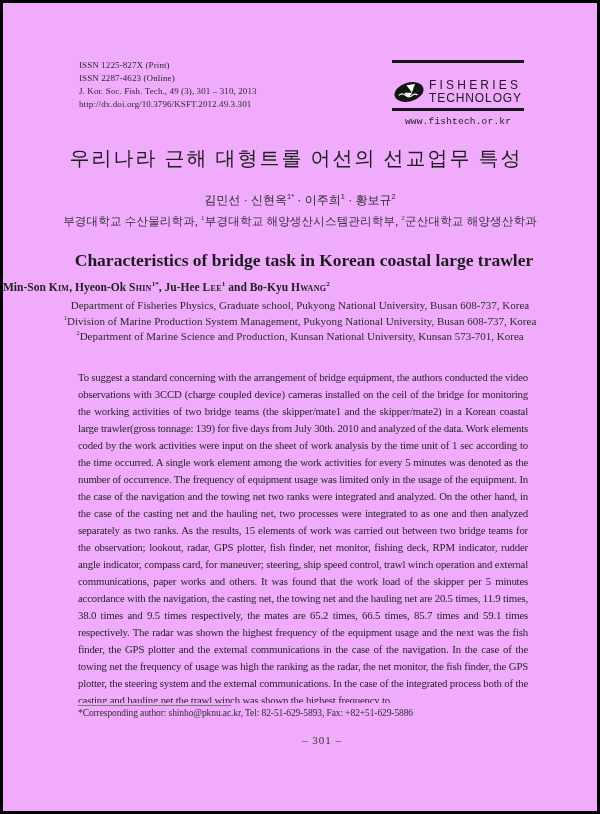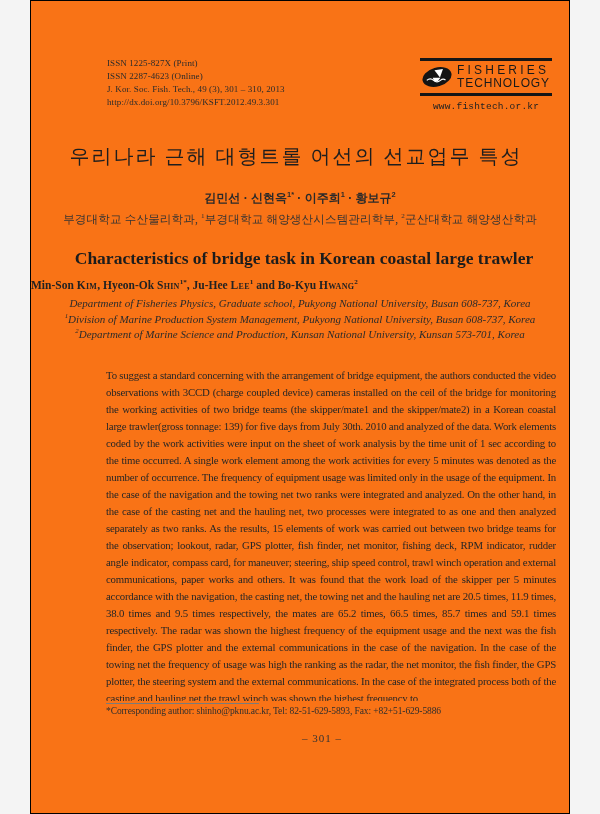--- a/index.html
+++ b/index.html
@@ -1,63 +1,63 @@
 <!DOCTYPE html>
 <html><head>
 <meta charset="utf-8">
 <style>
   html,body { margin:0; padding:0; background:#f4f4f4; }
   .page {
-    position:relative; width:540px; height:814px; margin:0 auto;
-    background:#f97316; border:1px solid #000000; box-sizing:border-box;
+    position:relative; width:600px; height:814px; margin:0 auto;
+    background:#f0abfc; border:3px solid #000000; box-sizing:border-box;
     font-family:"Liberation Serif", serif; color:#232323;
     overflow:hidden;
   }
 
   
   .header-meta {
     position:absolute; top:56px; left:76px;
     font-size:9px; line-height:13px; color:#2b2b2b; letter-spacing:0.1px;
   }
   .header-logo { position:absolute; top:57px; left:389px; width:132px; }
   .logo-bar { height:3px; background:#161616; }
-  .logo-row { display:flex; align-items:center; padding:2px 0 2px 0; gap:3px; height:28px; }
+  .logo-row { display:flex; align-items:center; padding:15px 0 2px 0; gap:3px; height:28px; }
   .logo-icon { flex:0 0 auto; width:34px; height:26px; }
   .logo-text { display:flex; flex-direction:column; font-family:"Liberation Sans", sans-serif; color:#1a1a1a; }
   .logo-line1 { font-size:12px; letter-spacing:3.2px; line-height:13px; }
   .logo-line2 { font-size:12px; letter-spacing:0.9px; line-height:13px; }
   .logo-site {
     text-align:center; font-family:Liberation Mono, monospace;
     font-size:9.5px; color:#222; padding-top:5px; letter-spacing:0.2px;
   }
 
   
   .k-title {
     position:absolute; top:142px; left:0; right:8px; text-align:center;
     font-size:20px; letter-spacing:2px; color:#1e1e1e; font-weight:500;
   }
   .k-authors {
     position:absolute; top:189px; left:0; right:0; text-align:center;
-    font-family:"Liberation Sans", sans-serif; font-size:12px; font-weight:700; color:#2a2a2a;
+    font-family:"Liberation Sans", sans-serif; font-size:12px; font-weight:400; color:#2a2a2a;
   }
   .k-affil {
     position:absolute; top:211px; left:0; right:0; text-align:center;
     font-size:11.5px; color:#333; letter-spacing:0.2px;
   }
   .e-title {
     position:absolute; top:247px; left:0; right:0; text-align:center;
     font-size:17.5px; font-weight:bold; color:#1c1c1c;padding-left:8px;
   }
   .e-authors {
     position:absolute; top:278px; left:0; right:0; text-align:left;
     font-size:11.5px; font-weight:bold; color:#222;
   }
   .e-affils {
     position:absolute; top:295px; left:0; right:0; text-align:center;
-    font-style:italic; font-size:11px; line-height:15.5px; color:#2b2b2b;
+    font-size:11px; line-height:15.5px; color:#2b2b2b;
   }
   .seg-sc { font-variant:small-caps; letter-spacing:0.3px; }
   .seg-sup { vertical-align:super; font-size:0.62em; line-height:0; }
 
   
   .abstract {
     position:absolute; top:366px; left:75px; width:450px; height:334px;
     font-size:10.8px; line-height:17px; text-align:justify;
     letter-spacing:-0.2px; color:#262626; overflow:hidden;
   }

